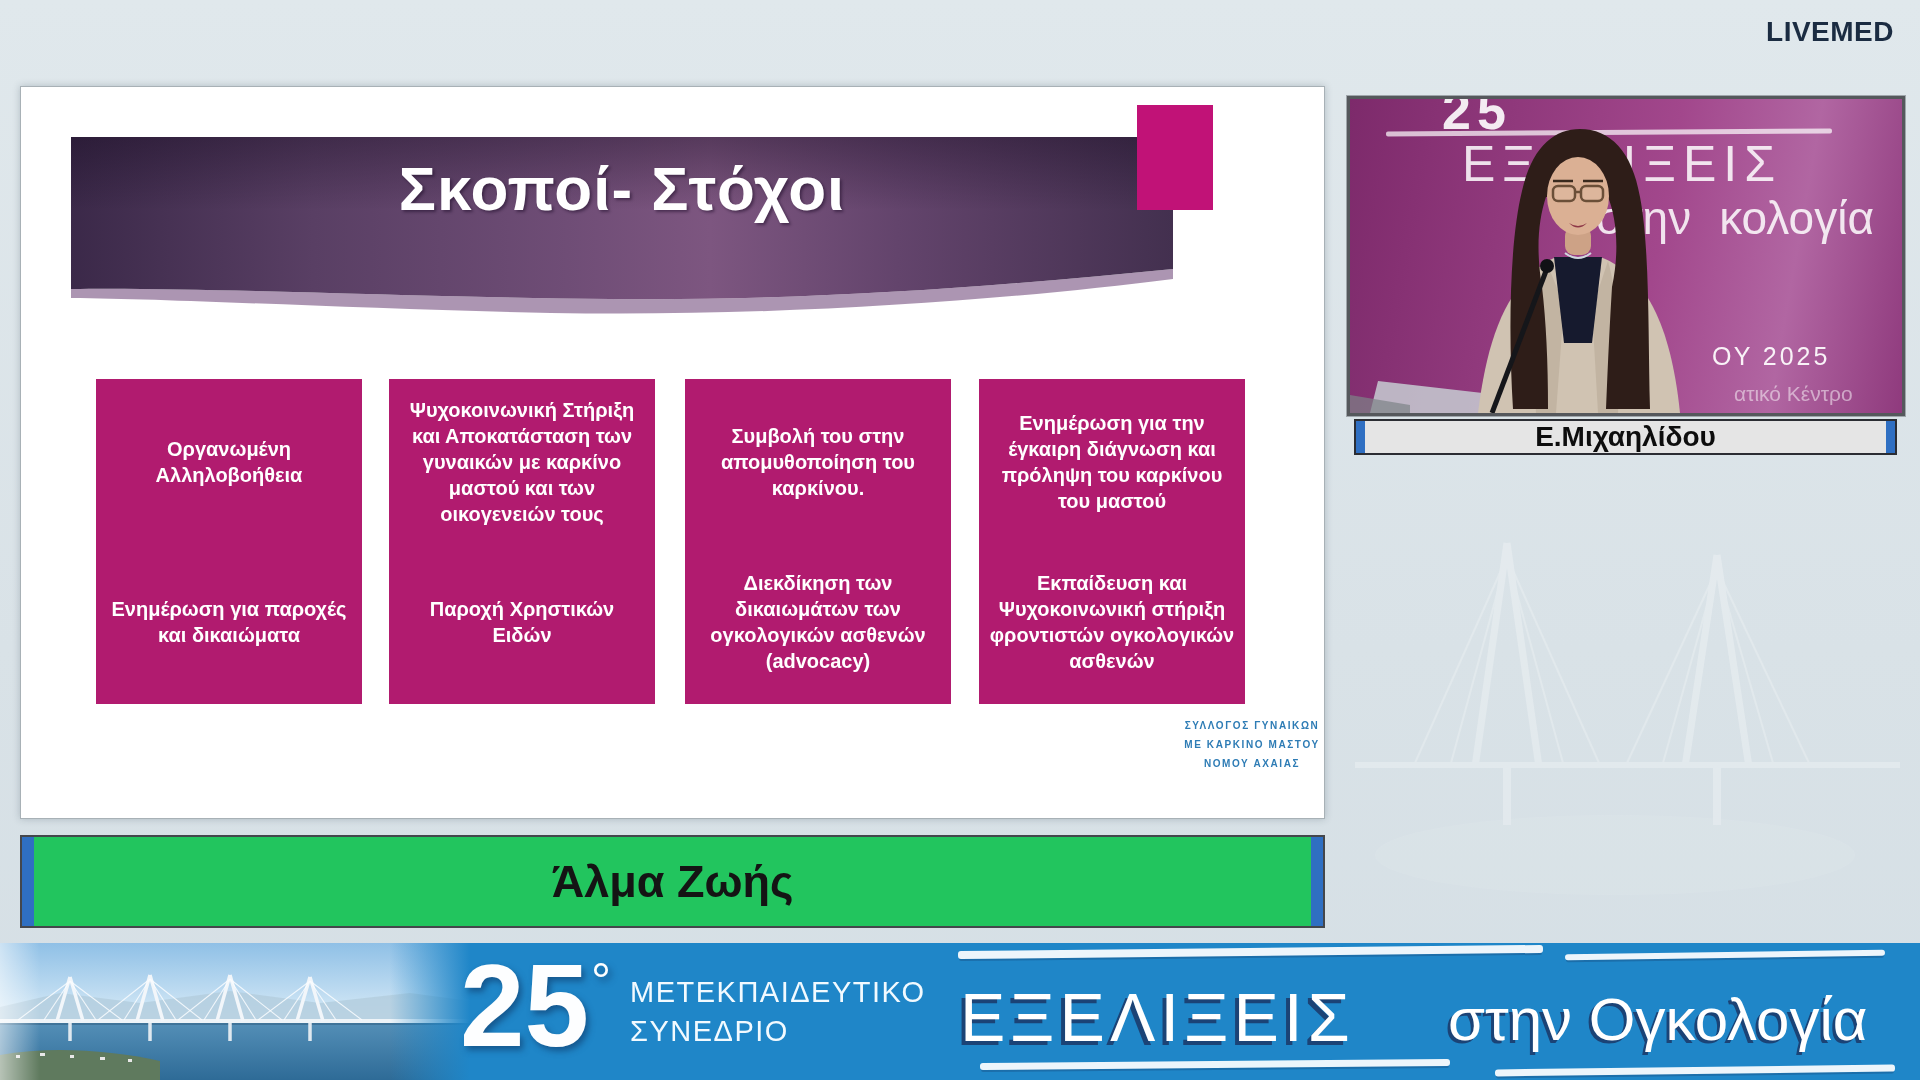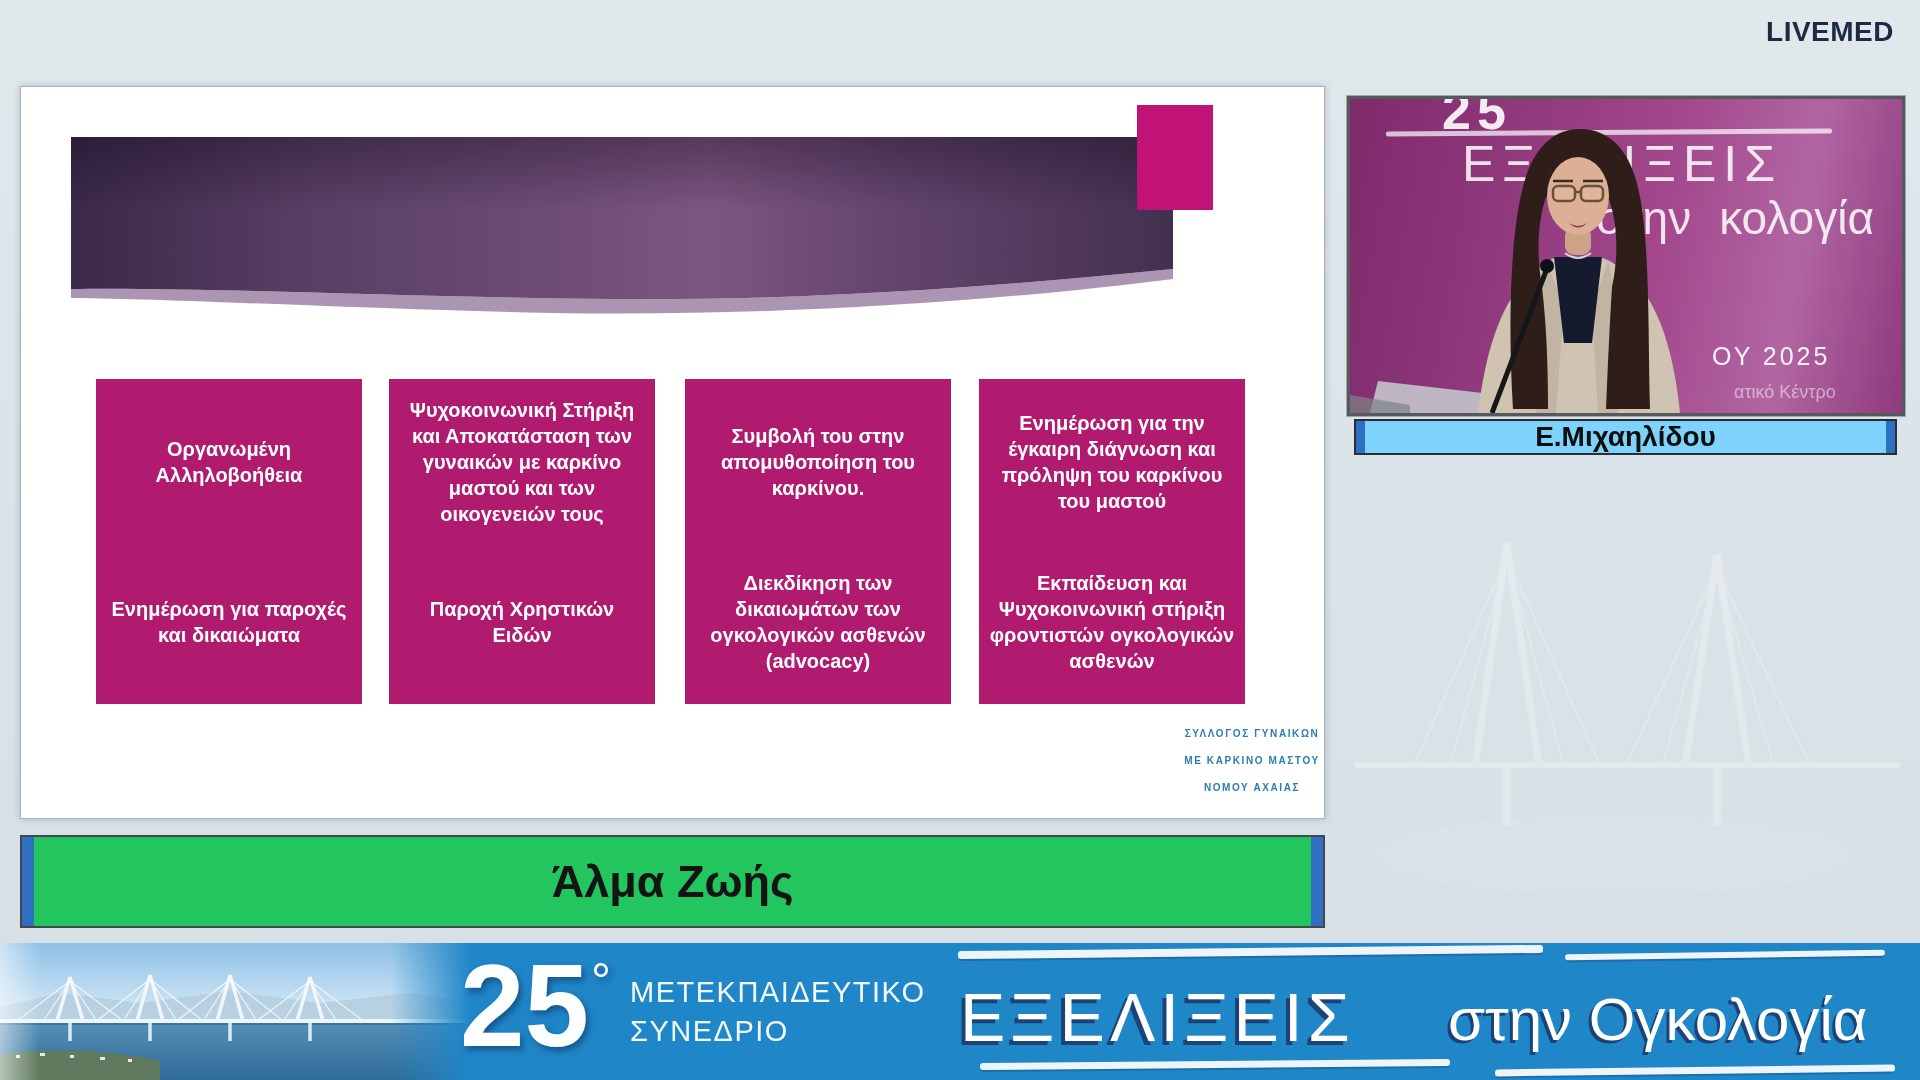--- a/index.html
+++ b/index.html
@@ -32,41 +32,41 @@
         font-size:20px;font-weight:700;line-height:26px;padding:8px 10px;box-sizing:border-box;}
   .r1{top:292px;} .r2{top:452px;}
   .c1{left:75px;} .c2{left:368px;} .c3{left:664px;} .c4{left:958px;}
 
   
   .alma{position:absolute;left:1152px;top:626px;width:158px;text-align:center;}
   .alma-row{position:relative;height:62px;display:flex;align-items:flex-end;justify-content:center;}
   .alma-w1{font-family:"DejaVu Serif",serif;font-style:italic;font-size:29px;color:#4597bf;margin-right:-6px;margin-bottom:16px;}
   .alma-w2{font-family:"DejaVu Serif",serif;font-style:italic;font-size:30px;color:#e4127e;margin-left:-8px;margin-bottom:4px;}
   .alma-fig{width:48px;height:62px;flex:0 0 auto;}
-  .alma-sub{margin-top:14px;font-size:10px;font-weight:700;color:#2e7cb5;letter-spacing:1.6px;line-height:13px;}
+  .alma-sub{margin-top:6px;font-size:10px;font-weight:700;color:#2e7cb5;letter-spacing:1.6px;line-height:13px;}
 
   
   .video{position:absolute;left:1347px;top:96px;width:558px;height:320px;box-sizing:border-box;
         border:3px solid #55585c;box-shadow:0 0 0 1px #9fa6ab;overflow:hidden;
         background:linear-gradient(100deg,#7d2a6b 0%,#96revised 0%,#a2478c 55%,#b166a2 78%,#8f3a7d 100%);
         background:linear-gradient(100deg,#7d2a6b 0%,#a2478c 55%,#b166a2 78%,#8f3a7d 100%);}
   .vd-num{position:absolute;left:92px;top:-18px;font-size:52px;font-weight:700;
         color:rgba(255,255,255,.9);letter-spacing:6px;}
   .vd-streak{position:absolute;left:36px;top:31px;width:446px;height:5px;background:rgba(255,255,255,.7);
         transform:rotate(-.4deg);border-radius:2px;}
   .vd-title{position:absolute;left:112px;top:36px;font-size:50px;letter-spacing:7px;
         color:rgba(255,255,255,.85);}
   .vd-sub{position:absolute;left:246px;top:92px;font-size:46px;color:rgba(255,255,255,.85);}
   .vd-sub .gap{margin-left:28px;}
   .vd-year{position:absolute;left:362px;top:243px;font-size:25px;letter-spacing:3px;color:rgba(255,255,255,.92);}
-  .vd-venue{position:absolute;left:384px;top:283px;font-size:18px;color:rgba(255,255,255,.5);}
+  .vd-venue{position:absolute;left:384px;top:283px;font-size:21px;color:rgba(255,255,255,.5);}
   .speaker-svg{position:absolute;left:0;top:0;width:552px;height:314px;}
 
   
-  .nameplate{position:absolute;left:1354px;top:419px;width:543px;height:36px;background:#7dd3fc;
+  .nameplate{position:absolute;left:1354px;top:419px;width:543px;height:36px;background:#e5e5e5;
         border:2px solid #2b2d33;box-sizing:border-box;display:flex;align-items:center;justify-content:center;}
   .nameplate .cap{position:absolute;top:0;bottom:0;width:9px;background:#2f6fc2;}
   .cap-l{left:0;} .cap-r{right:0;}
   .nameplate-text{font-size:28px;font-weight:700;color:#0d0d0d;}
 
   
   .caption{position:absolute;left:20px;top:835px;width:1305px;height:93px;background:#22c55e;
         border:2px solid #44474c;box-sizing:border-box;display:flex;align-items:center;justify-content:center;}
   .caption .cap{position:absolute;top:0;bottom:0;width:12px;background:#2f6fc2;}
   .caption-text{font-size:45px;font-weight:600;color:#141414;}
@@ -134,20 +134,21 @@
           </linearGradient>
           <linearGradient id="topShade" x1="0" y1="0" x2="0" y2="1">
             <stop offset="0" stop-color="rgba(15,5,25,.35)"></stop>
             <stop offset=".45" stop-color="rgba(15,5,25,0)"></stop>
           </linearGradient>
         </defs>
         <path d="M0,152 C130,150 330,160 540,162 C740,164 920,150 1102,132 L1102,142 C930,164 700,180 480,176 C290,172 110,162 0,161 Z" fill="#9d82a4" opacity=".85"></path>
         <path d="M0,0 H1102 V132 C920,150 740,164 540,162 C330,160 130,150 0,152 Z" fill="url(#purpleGrad)"></path>
         <path d="M0,0 H1102 V132 C920,150 740,164 540,162 C330,160 130,150 0,152 Z" fill="url(#topShade)"></path>
       </svg>
+      <div class="slide-title">Σκοποί- Στόχοι</div>
     </div>
 
     <div class="accent-rect"></div>
 
     <div class="goal-box r1 c1">Οργανωμένη Αλληλοβοήθεια</div>
     <div class="goal-box r1 c2">Ψυχοκοινωνική Στήριξη και Αποκατάσταση των γυναικών με καρκίνο μαστού και των οικογενειών τους</div>
     <div class="goal-box r1 c3">Συμβολή του στην απομυθοποίηση του καρκίνου.</div>
     <div class="goal-box r1 c4">Ενημέρωση για την έγκαιρη διάγνωση και πρόληψη του καρκίνου του μαστού</div>
     <div class="goal-box r2 c1">Ενημέρωση για παροχές και δικαιώματα</div>
     <div class="goal-box r2 c2">Παροχή Χρηστικών Ειδών</div>

